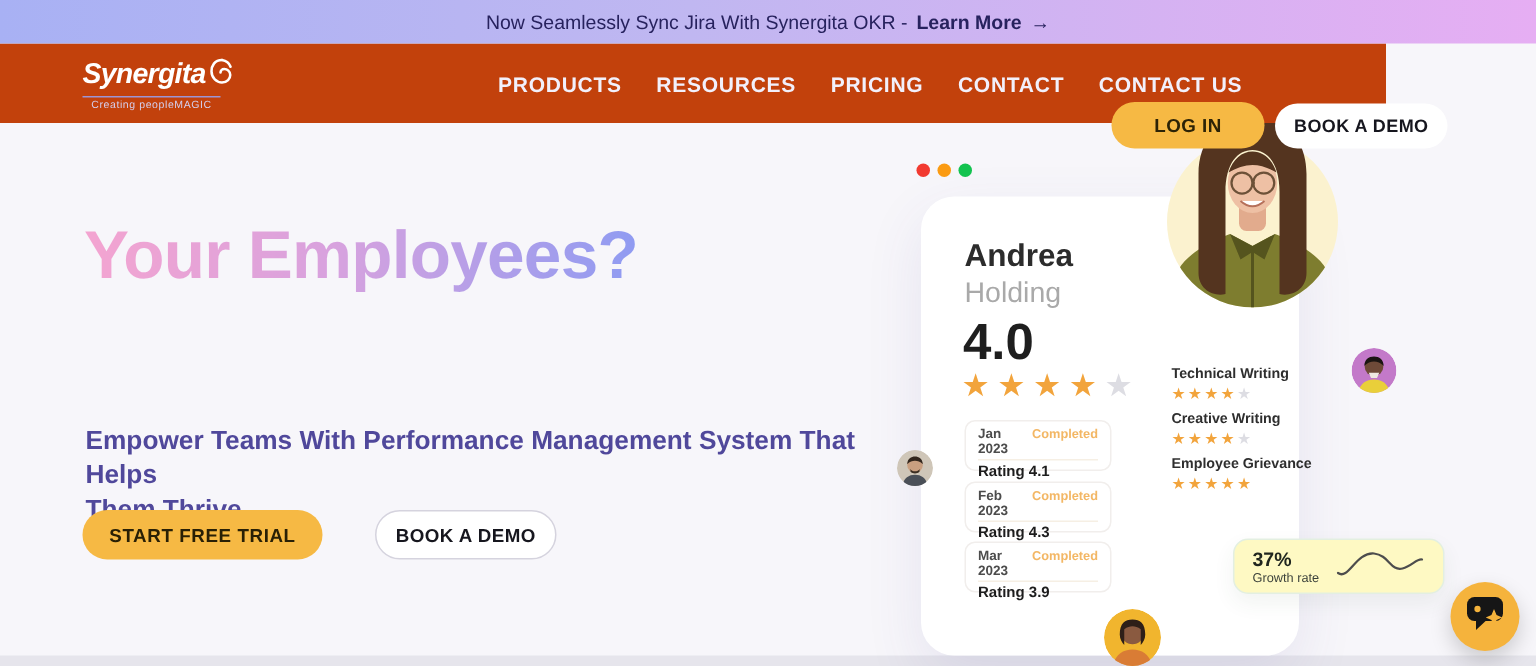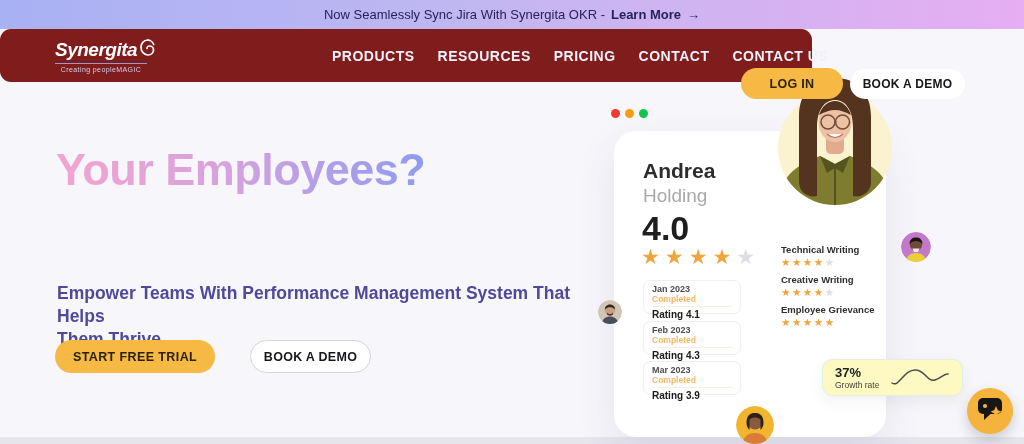--- a/index.html
+++ b/index.html
@@ -12,22 +12,22 @@
     position:absolute; top:0; left:0; width:1024px; height:29px;
     background:linear-gradient(90deg,#a8b1f4 0%,#c0b7f1 45%,#e6aef3 100%);
     display:flex; align-items:center; justify-content:center; gap:6px;
     color:#27225e; font-size:13px; z-index:4;
   }
   .banner .link { font-weight:700; cursor:pointer; }
   .banner .arrow { font-weight:700; }
 
   
   .nav {
-    position:absolute; top:29px; left:0; width:812px; height:53px;
-    background:#7f1d1d; z-index:3;border-radius:11px;
+    position:absolute; top:29px; left:0; width:924px; height:53px;
+    background:#c2410c; z-index:3;
   }
   .logo { position:absolute; left:55px; top:9px; cursor:pointer; width:92px; }
   .logo-row { display:flex; align-items:center; gap:2px; }
   .logo-text { color:#ffffff; font-size:19px; font-style:italic; font-weight:600; letter-spacing:-0.5px; }
   .logo-tagline {
     margin-top:2px; padding-top:2px; border-top:1px solid #9d95d4;
     color:#d4cfee; font-size:7px; text-align:center; letter-spacing:0.4px;
   }
   .menu { position:absolute; left:332px; top:0; height:53px; display:flex; align-items:center; gap:23px; }
   .menu-item { color:#f2f0fb; font-size:14px; font-weight:700; letter-spacing:0.5px; cursor:pointer; white-space:nowrap; }
@@ -65,38 +65,38 @@
 
   
   .dots { position:absolute; left:611px; top:109px; display:flex; gap:5px; z-index:2; }
   .dot { width:9px; height:9px; border-radius:50%; }
   .dot-red { background:#f23a30; }
   .dot-orange { background:#fb9b12; }
   .dot-green { background:#13c34f; }
 
   
   .card {
-    position:absolute; left:614px; top:131px; width:272px; height:306px;
+    position:absolute; left:614px; top:131px; width:252px; height:306px;
     background:#ffffff; border-radius:22px; z-index:1;
     box-shadow:0 14px 38px rgba(80,70,150,0.10);
   }
   .name-first { position:absolute; left:29px; top:28px; font-size:21px; font-weight:700; color:#2c2c2c; }
   .name-last  { position:absolute; left:29px; top:54px; font-size:19px; font-weight:500; color:#a9a9a9; }
   .rating-value { position:absolute; left:28px; top:78px; font-size:34px; font-weight:700; color:#1e1e1e; }
   .rating-stars { position:absolute; left:27px; top:114px; font-size:21px; letter-spacing:5px; }
   .star-filled { color:#f2a43c; }
   .star-empty  { color:#dddde3; }
 
   .month-box {
     position:absolute; left:29px; width:98px; height:34px;
     border:1px solid #f1eeec; border-radius:7px; background:#ffffff; padding:3px 8px 0 8px;
     cursor:pointer;
   }
   .mb-1 { top:149px; } .mb-2 { top:190px; } .mb-3 { top:230px; }
-  .mb-row { display:flex; justify-content:space-between; align-items:baseline; border-bottom:1px solid #f6efe4; padding-bottom:2px;flex-direction:column; }
+  .mb-row { display:flex; justify-content:space-between; align-items:baseline; border-bottom:1px solid #f6efe4; padding-bottom:2px; }
   .mb-month { font-size:9px; font-weight:600; color:#4c4c4c; }
   .mb-status { font-size:8.5px; font-weight:600; color:#f3b765; }
   .mb-rating { font-size:10px; font-weight:700; color:#1d1d1d; margin-top:2px; }
 
   .skill { position:absolute; left:167px; }
   .sk-1 { top:113px; } .sk-2 { top:143px; } .sk-3 { top:173px; }
   .skill-name { font-size:9.5px; font-weight:700; color:#2e2e2e; white-space:nowrap; }
   .skill-stars { font-size:10.5px; letter-spacing:1.5px; margin-top:1px; }
 
   

